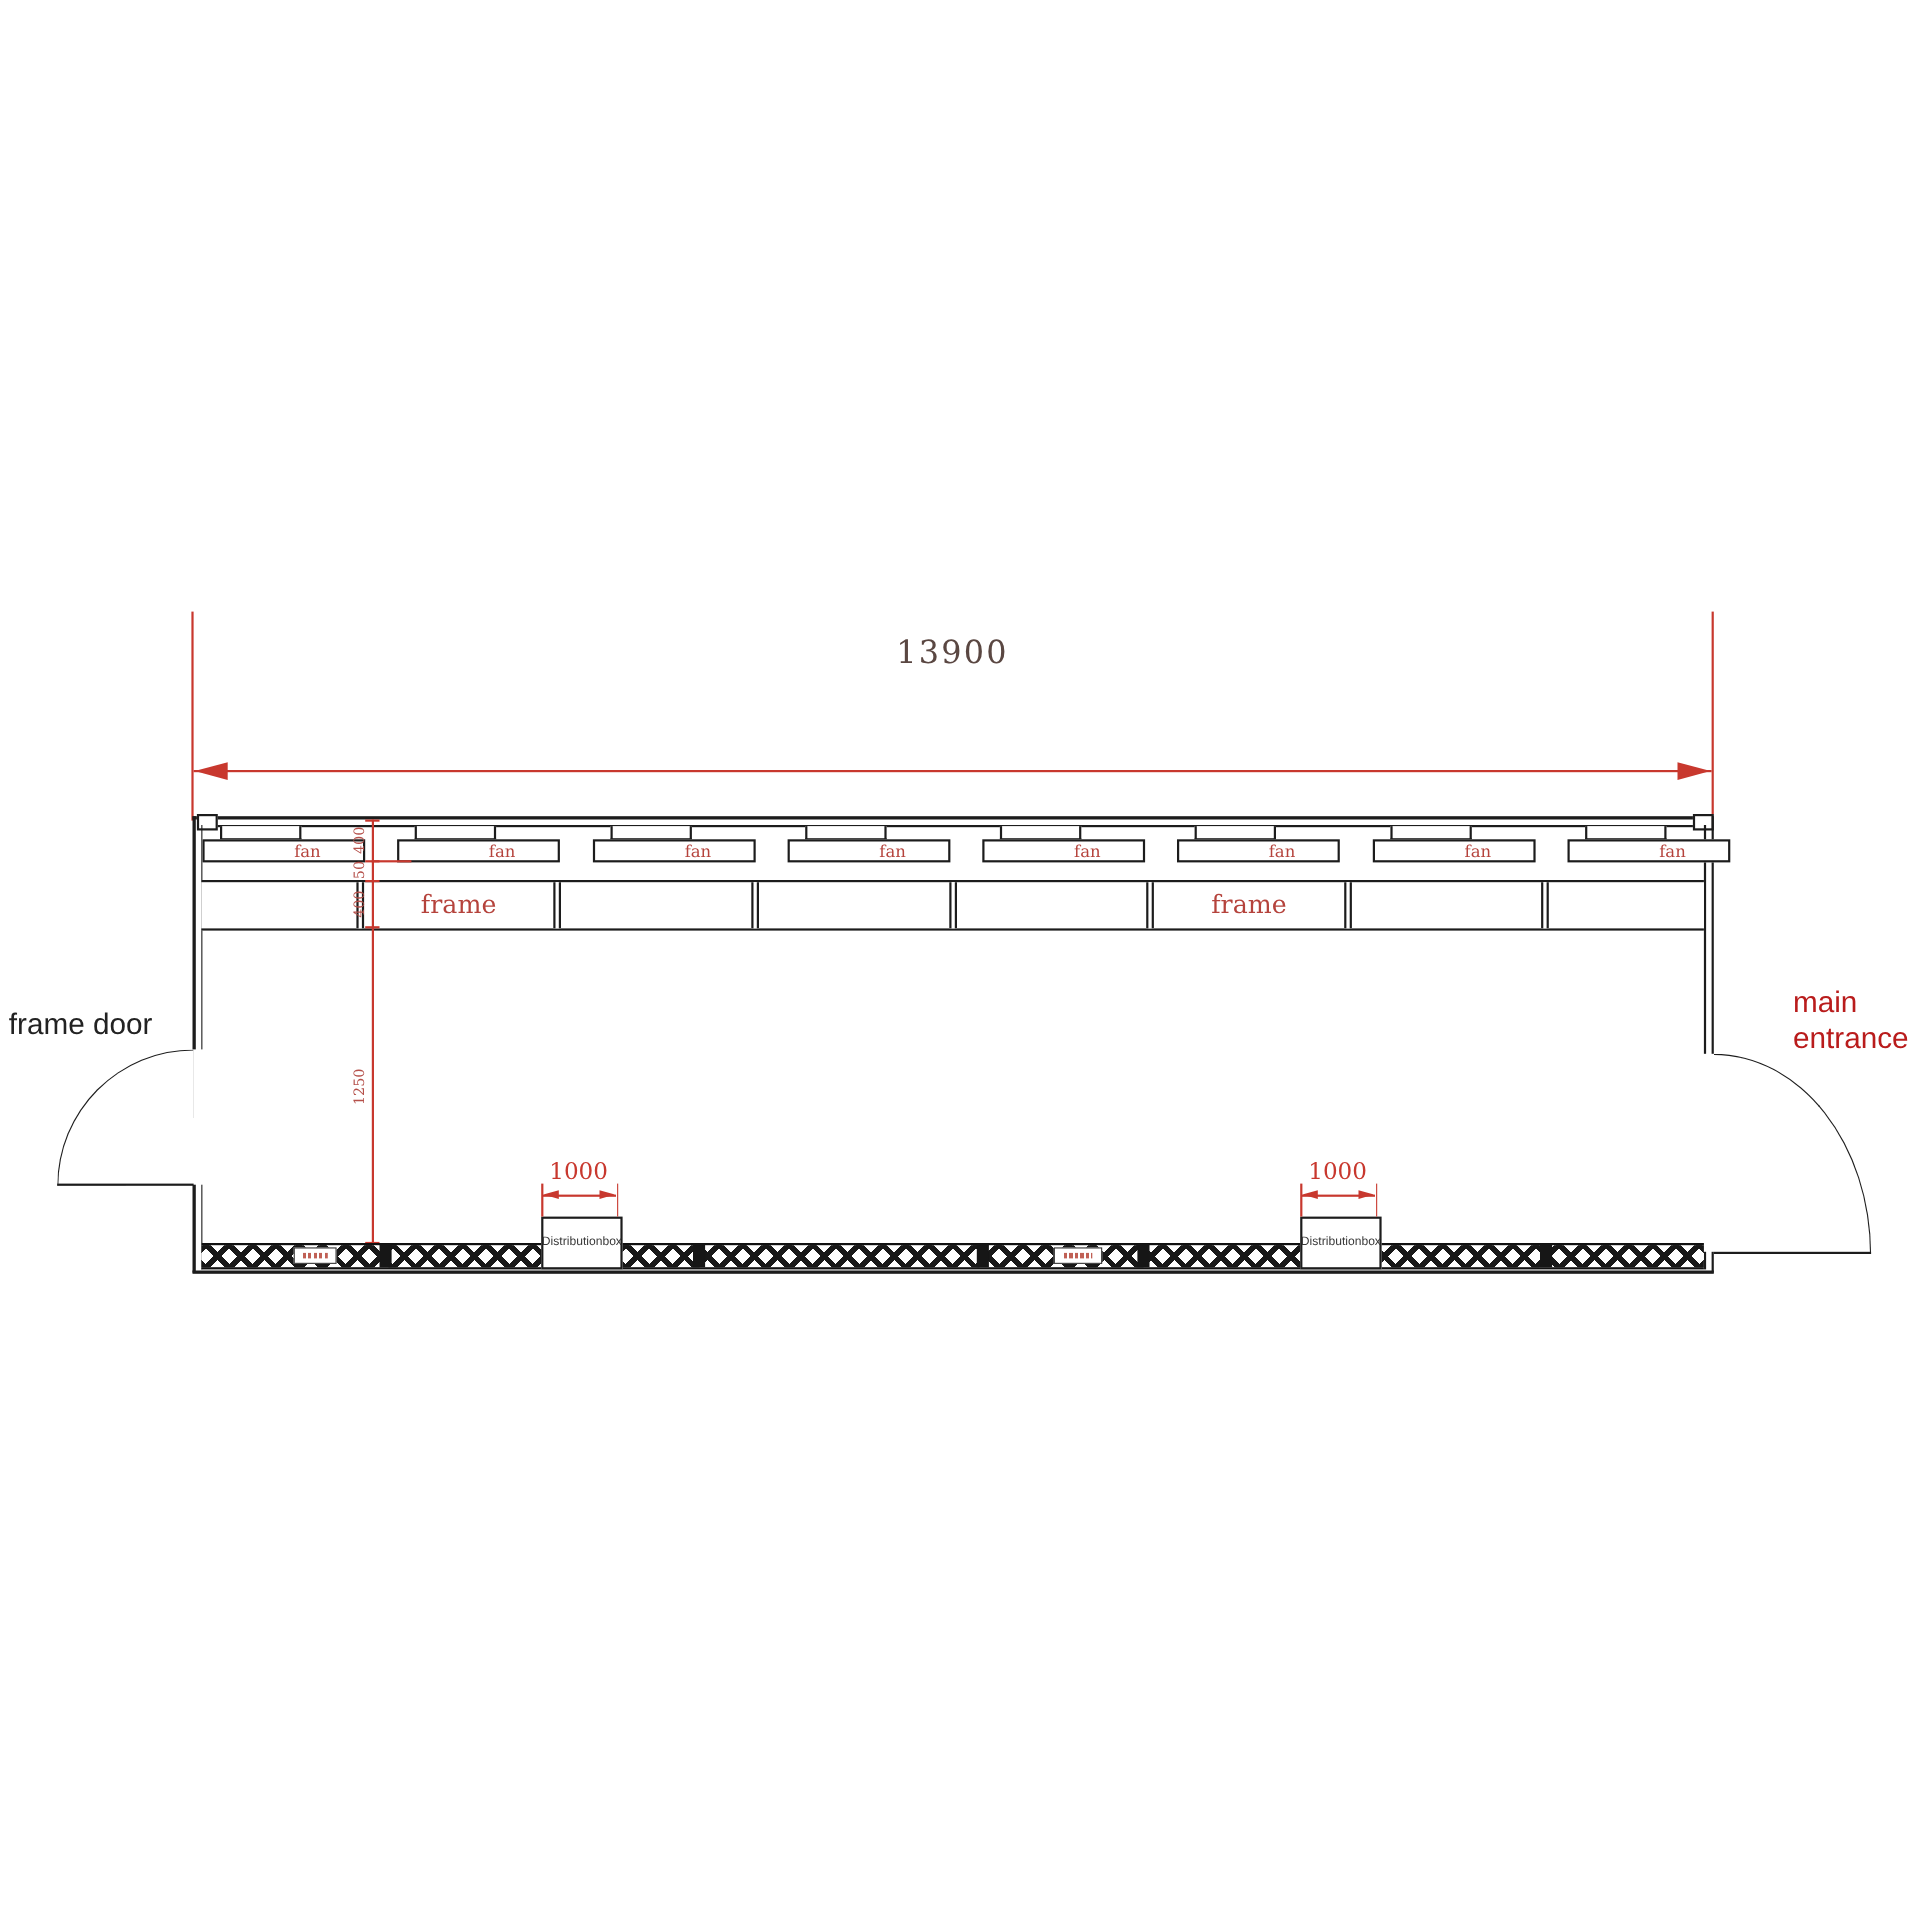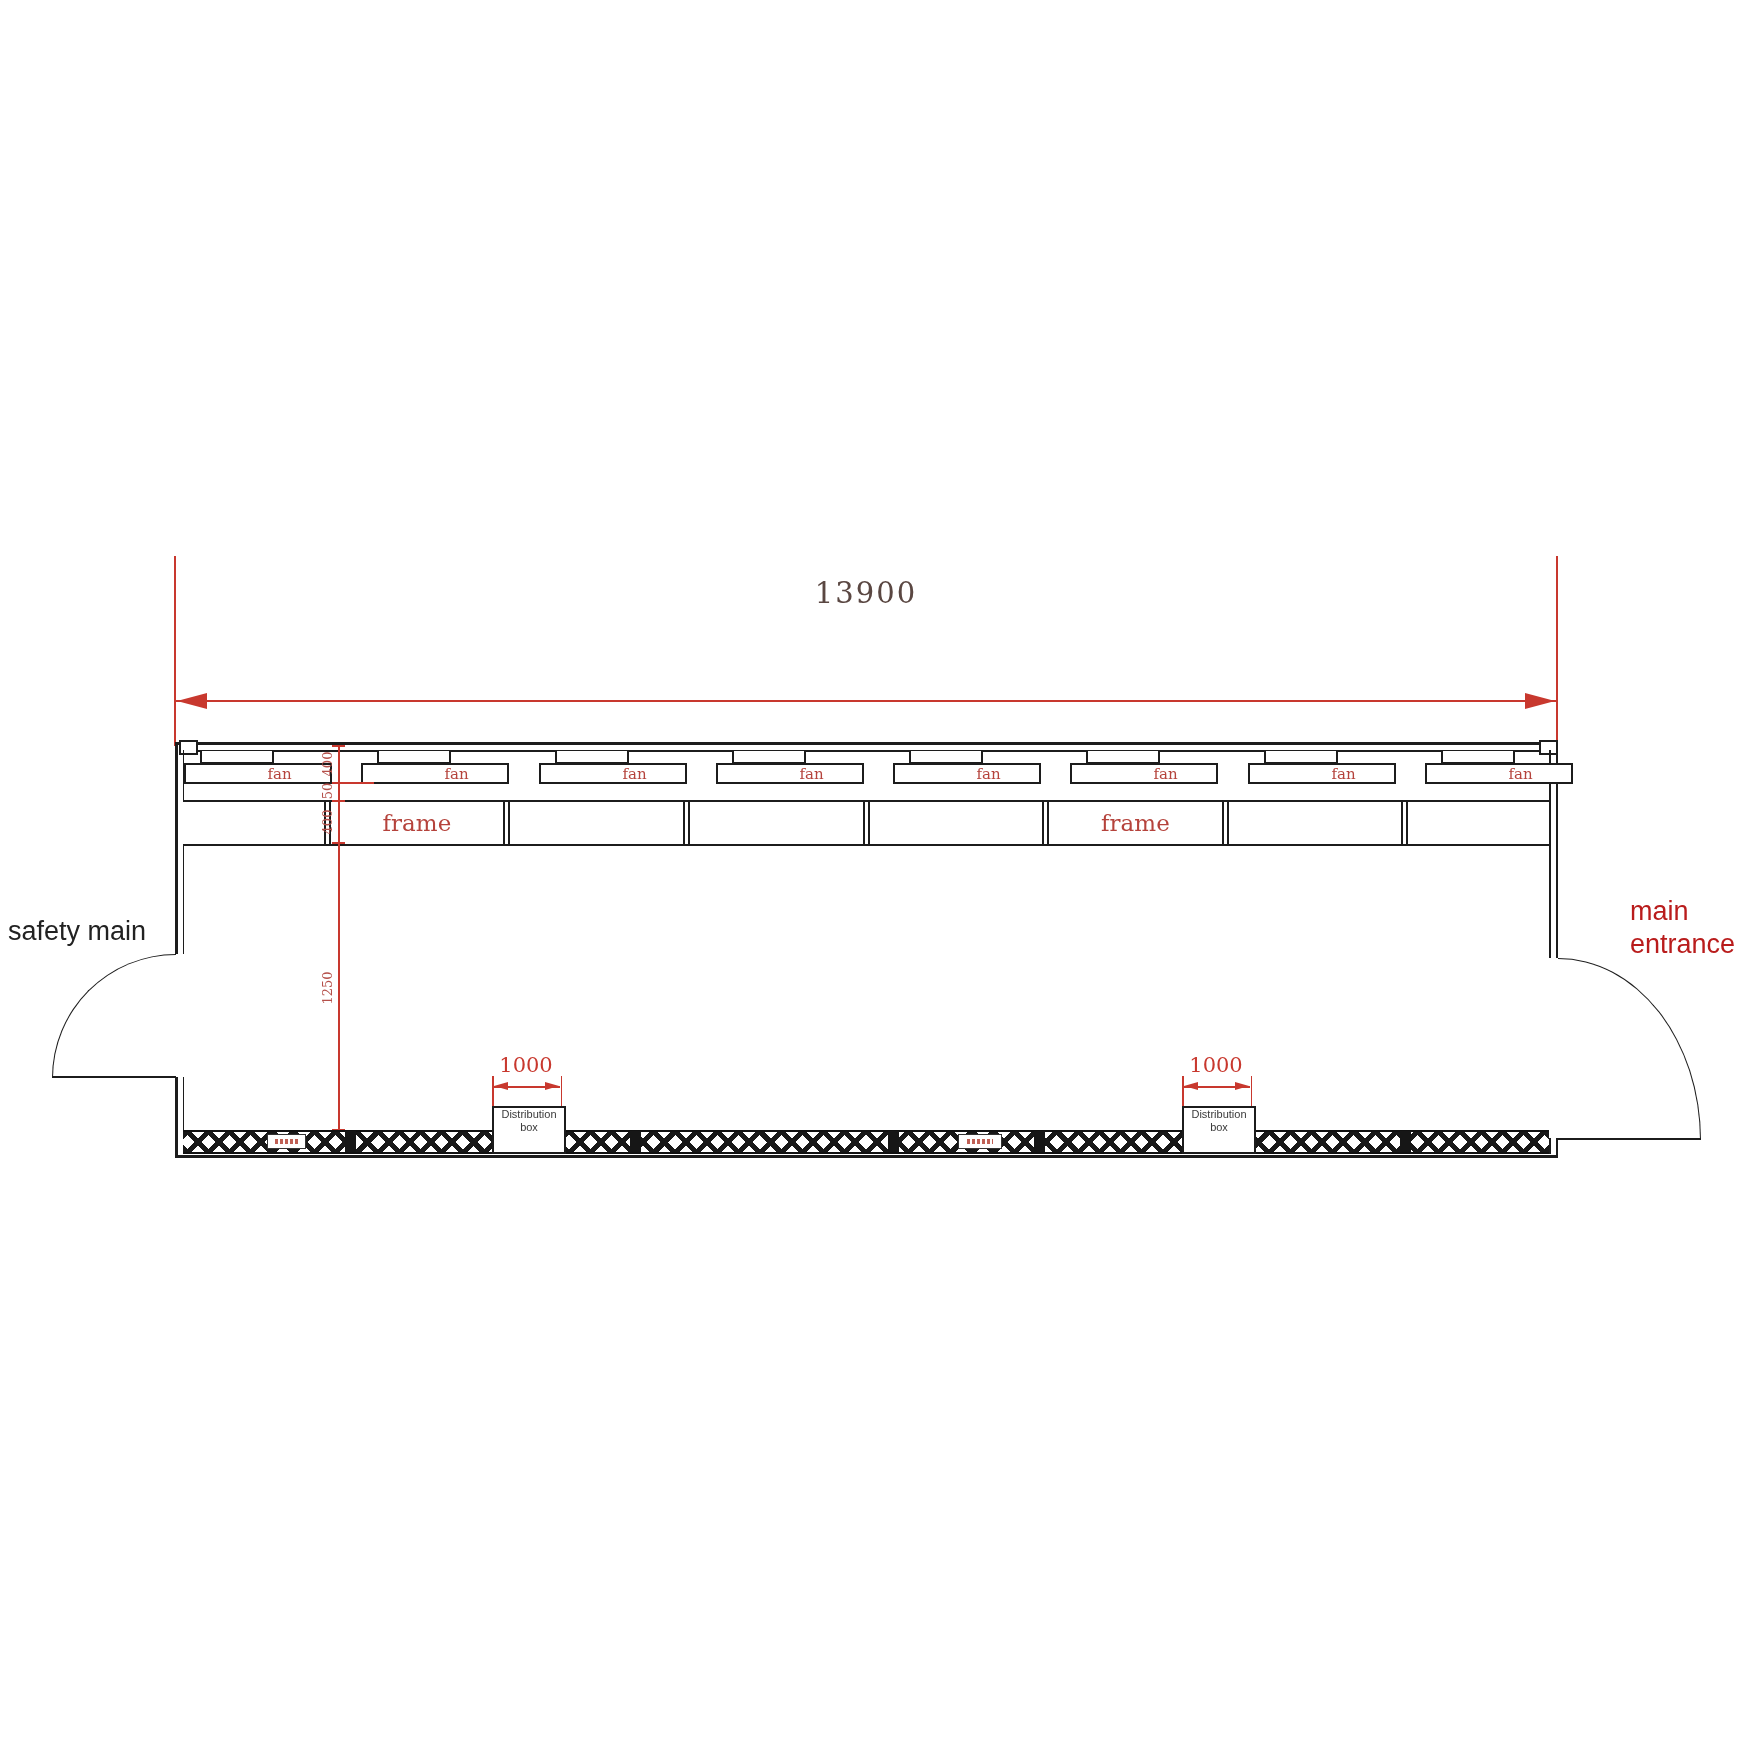--- a/index.html
+++ b/index.html
@@ -61,21 +61,21 @@
   .hatch-tag{position:absolute;top:1134px;height:13px;background:#fff;border:1px solid #333;z-index:3;
              display:flex;align-items:center;justify-content:center;}
   .hatch-tag::after{content:"";width:60%;height:5px;
              background:repeating-linear-gradient(90deg,#c06055 0 3px,transparent 3px 5px);}
   
   .dist-ext{position:absolute;top:1076px;width:1.5px;height:30px;background:#c8382e;z-index:5;}
   .dist-dim{position:absolute;top:1086px;height:1.5px;background:#c8382e;z-index:5;}
   .dist-label{position:absolute;top:1053px;width:110px;text-align:center;
               font:21px "DejaVu Serif",serif;color:#c8382e;z-index:5;}
   .dist-box{position:absolute;top:1106px;width:70px;height:44px;border:2px solid #1c1c1c;background:#fff;z-index:4;
-            display:flex;flex-direction:column;align-items:center;justify-content:flex-start;
+            display:flex;flex-direction:row;align-items:center;justify-content:center;
             font:11px/1.2 "Liberation Sans",sans-serif;color:#3a3a3a;text-align:center;}
   
   #door-arc-left{left:52px;top:954px;width:123px;height:123px;
                  border-top:1.7px solid #1c1c1c;border-left:1.7px solid #1c1c1c;border-top-left-radius:100% 100%;}
   #door-leaf-left{left:52px;top:1076px;width:124px;height:1.7px;}
   #door-arc-right{left:1558px;top:958px;width:142px;height:181px;
                  border-top:1.7px solid #1c1c1c;border-right:1.7px solid #1c1c1c;border-top-right-radius:100% 100%;}
   #door-leaf-right{left:1558px;top:1138px;width:143px;height:1.7px;}
   
   #safety-door-label{left:8px;top:916px;font:27px "Liberation Sans",sans-serif;color:#222;}
@@ -231,19 +231,19 @@
   <div class="dist-box" style="left:1182px">
     <span>Distribution</span>
     <span>box</span>
   </div>
 
   <div class="abs" id="door-arc-left"></div>
   <div class="hline" id="door-leaf-left"></div>
   <div class="abs" id="door-arc-right"></div>
   <div class="hline" id="door-leaf-right"></div>
 
-  <div class="abs" id="safety-door-label">safety main</div>
+  <div class="abs" id="safety-door-label">frame door</div>
   <div class="abs" id="main-entrance-label">
     <div>main</div>
     <div>entrance</div>
   </div>
 
 </div>
 
 </body></html>

